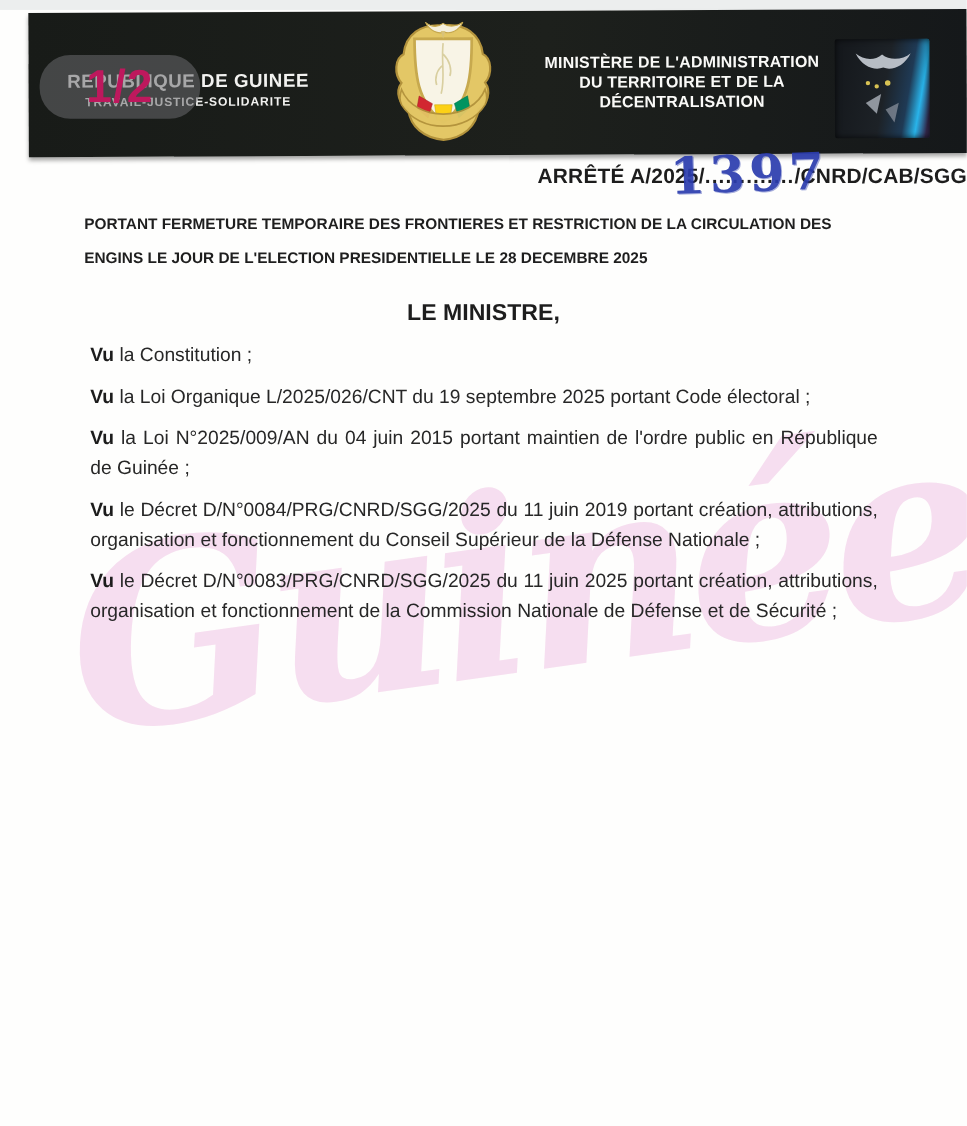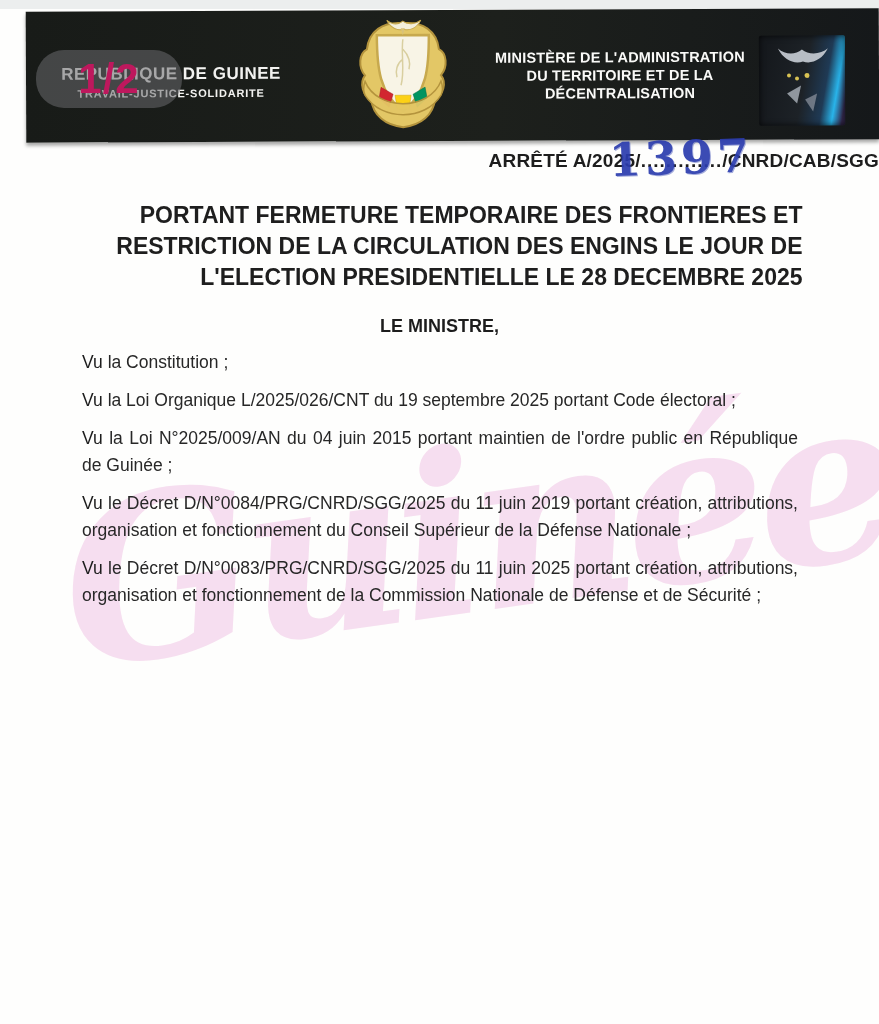--- a/index.html
+++ b/index.html
@@ -35,26 +35,26 @@
              font-size:225px;line-height:1;letter-spacing:-10px;
              color:rgba(232,162,213,.34);transform:rotate(-8deg);}
 
   
   .content{position:absolute;top:150px;left:0;right:0;z-index:1;}
   .title-line{text-align:right;font-weight:800;font-size:19px;color:#1d1d1d;letter-spacing:.2px;}
   .dots{position:relative;display:inline-block;letter-spacing:1px;}
   .stamp{position:absolute;left:50%;top:50%;transform:translate(-50%,-56%) rotate(-2deg);
          font-family:"DejaVu Serif",serif;font-weight:700;font-size:46px;
          color:#2b3cae;opacity:.92;letter-spacing:4px;text-shadow:1px 1px 0 rgba(43,60,174,.45);}
-  .subject{width:726px;margin:28px auto 0;text-align:right;font-weight:800;
-           font-size:23px;line-height:31px;color:#1e1e1e;}
-  .salutation{text-align:center;font-weight:800;font-size:18px;color:#1d1d1d;margin-top:23px;}
+  .subject{width:726px;margin:16px auto 0;text-align:left;font-weight:800;
+           font-size:14px;line-height:31px;color:#1e1e1e;}
+  .salutation{text-align:center;font-weight:800;font-size:21px;color:#1d1d1d;margin-top:23px;}
   .recitals{width:716px;margin:12px 80px 0 82px;}
   .recital{margin:0 0 11px;text-align:justify;font-size:17.5px;line-height:27px;color:#272727;}
-  .recital b{font-weight:400;color:#1c1c1c;}
+  .recital b{font-weight:700;color:#1c1c1c;}
   .closing{text-align:center;font-weight:800;font-size:18.5px;color:#1c1c1c;margin-top:1px;}
 </style>
 </head>
 <body>
 
 <div class="page">
   <div class="top-strip"></div>
 
   <div class="banner">
     <div class="banner-left">

